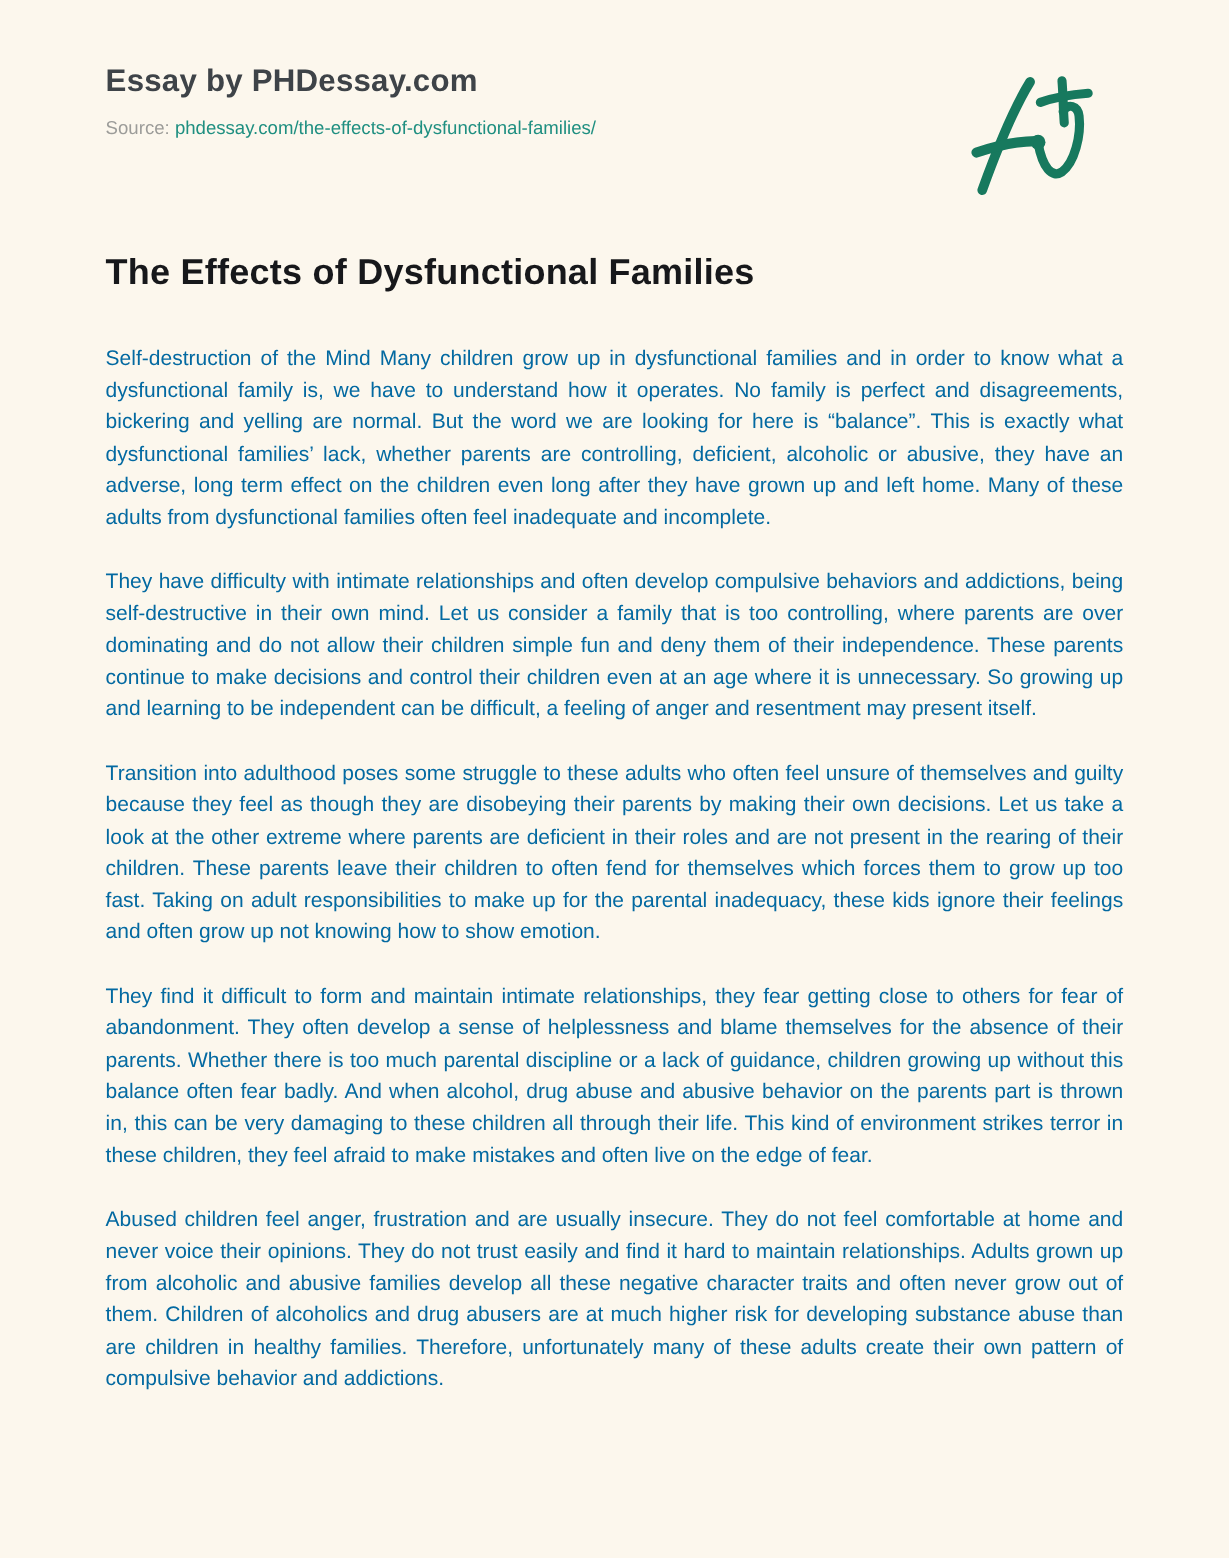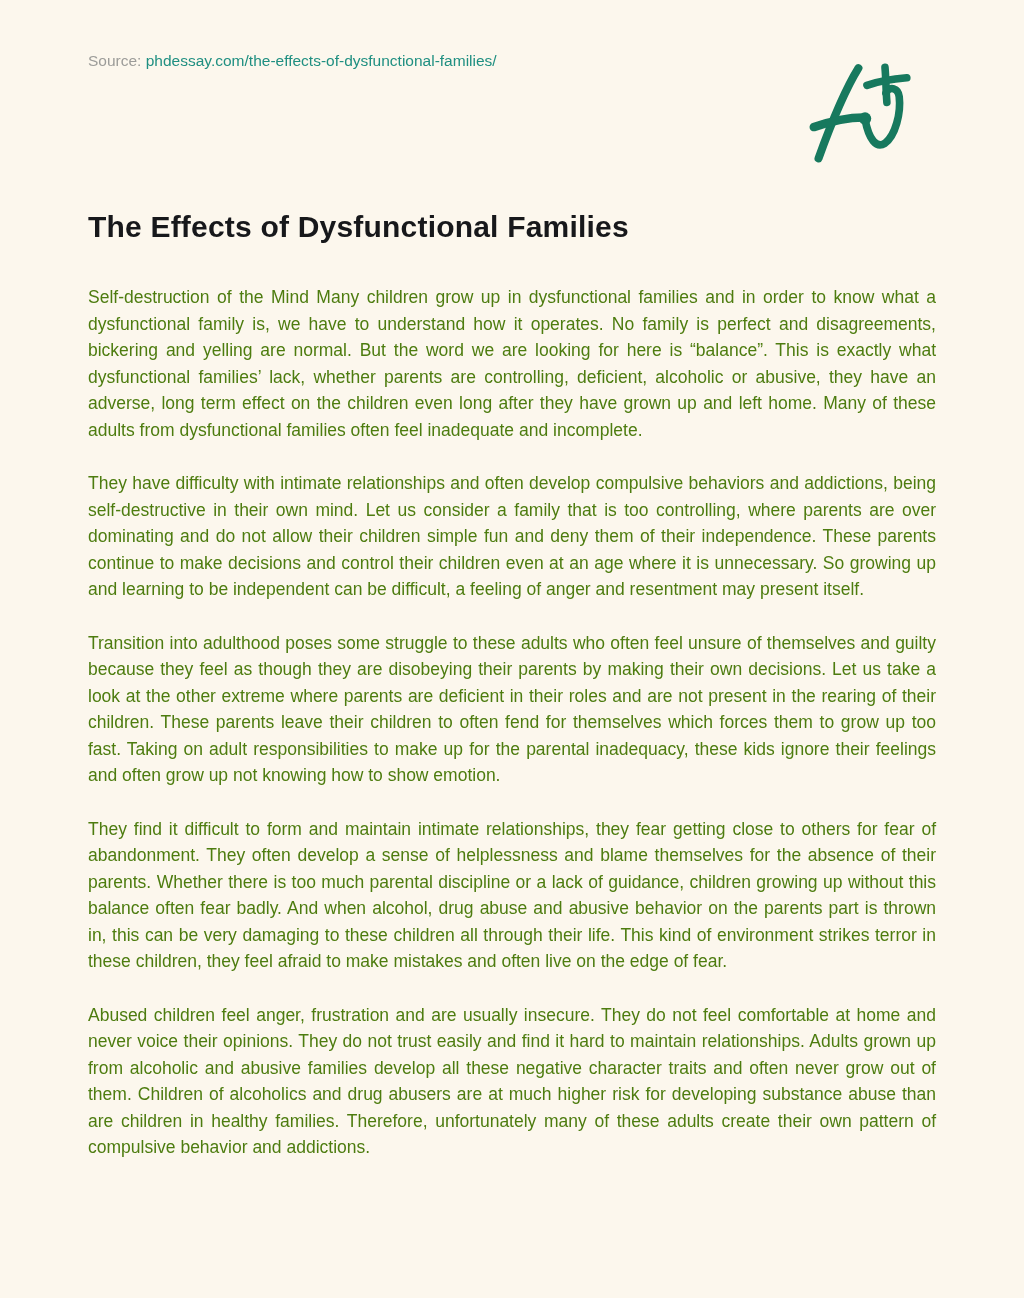--- a/index.html
+++ b/index.html
@@ -45,32 +45,33 @@
   .essay-title {
     font-size: 30px;
     font-weight: bold;
     color: #17181B;
     margin: 40px 0 40px 0;
     letter-spacing: 0.2px;
   }
   .essay-body p {
     font-size: 17.5px;
     line-height: 26.5px;
-    color: #4d7c0f;
+    color: #0369a1;
     text-align: justify;
     margin: 0 0 27px 0;
   }
 </style>
 </head>
 <body>
 
 <div class="page">
 
   <div class="header-row">
     <div>
+      <div class="byline">Essay by PHDessay.com</div>
       <div class="source-line">
         <span>Source:</span>
         <a href="#" class="source-link">phdessay.com/the-effects-of-dysfunctional-families/</a>
       </div>
     </div>
 
     <div class="logo">
       <svg width="124" height="112" viewBox="0 0 130 118" fill="none" xmlns="http://www.w3.org/2000/svg">
 
         <path d="M 15 110 C 28 74 44 36 57 15" stroke="#17795E" stroke-width="8.5" stroke-linecap="round" fill="none"></path>

